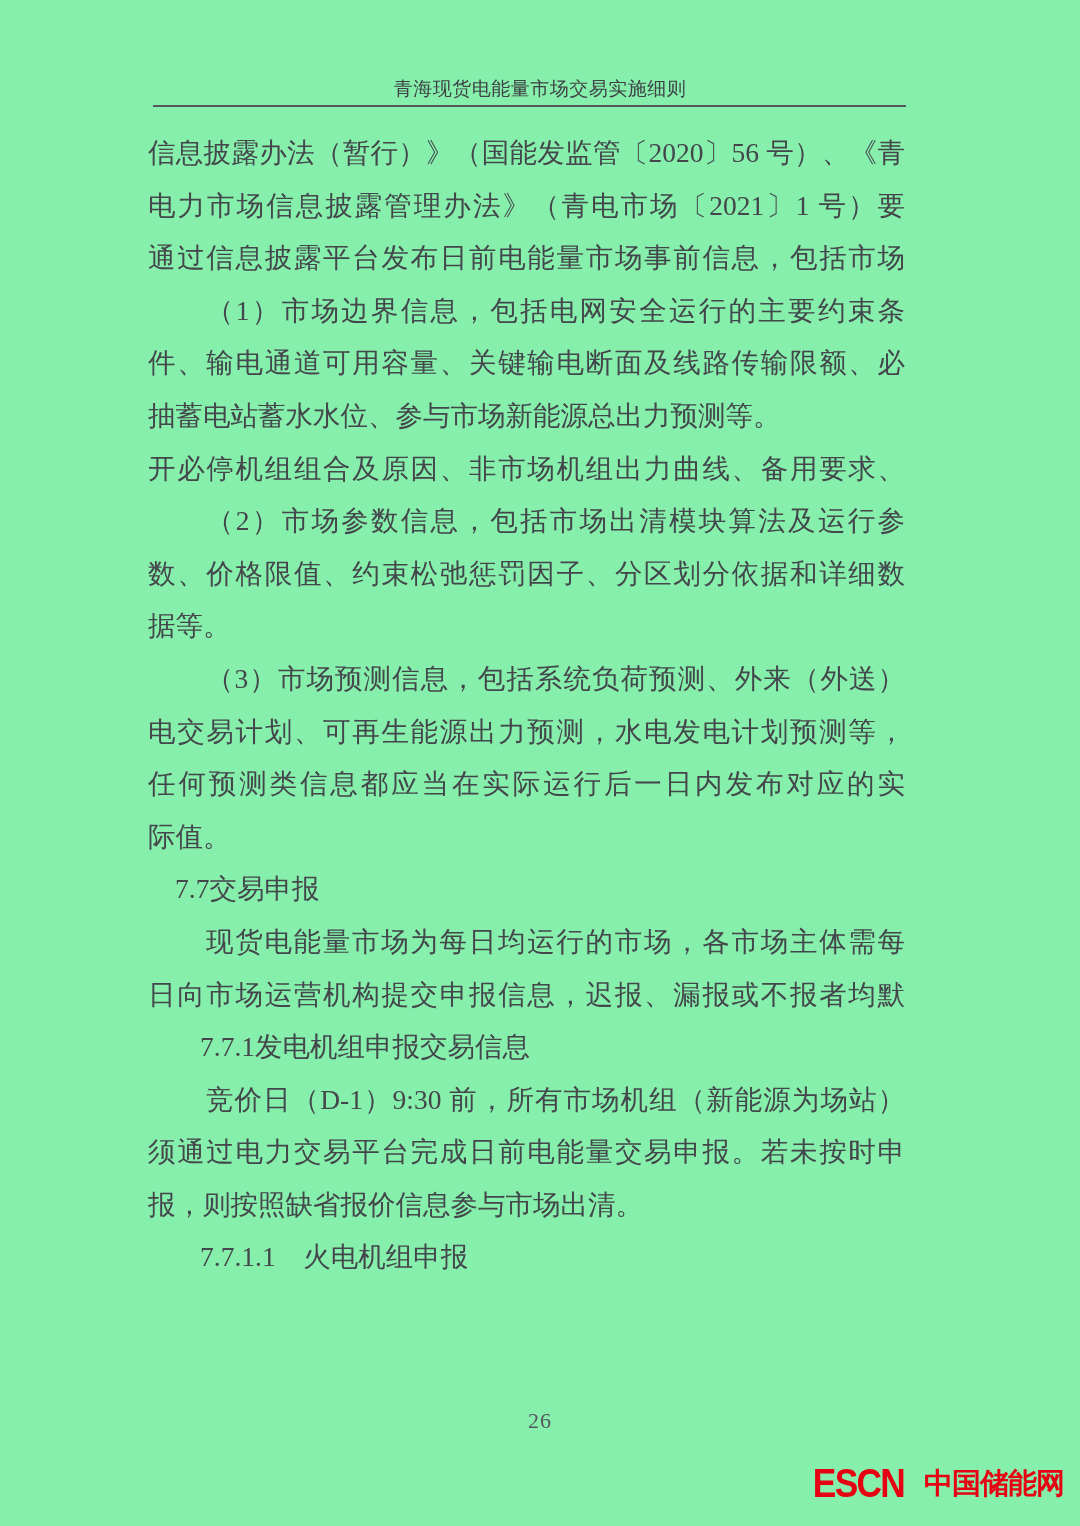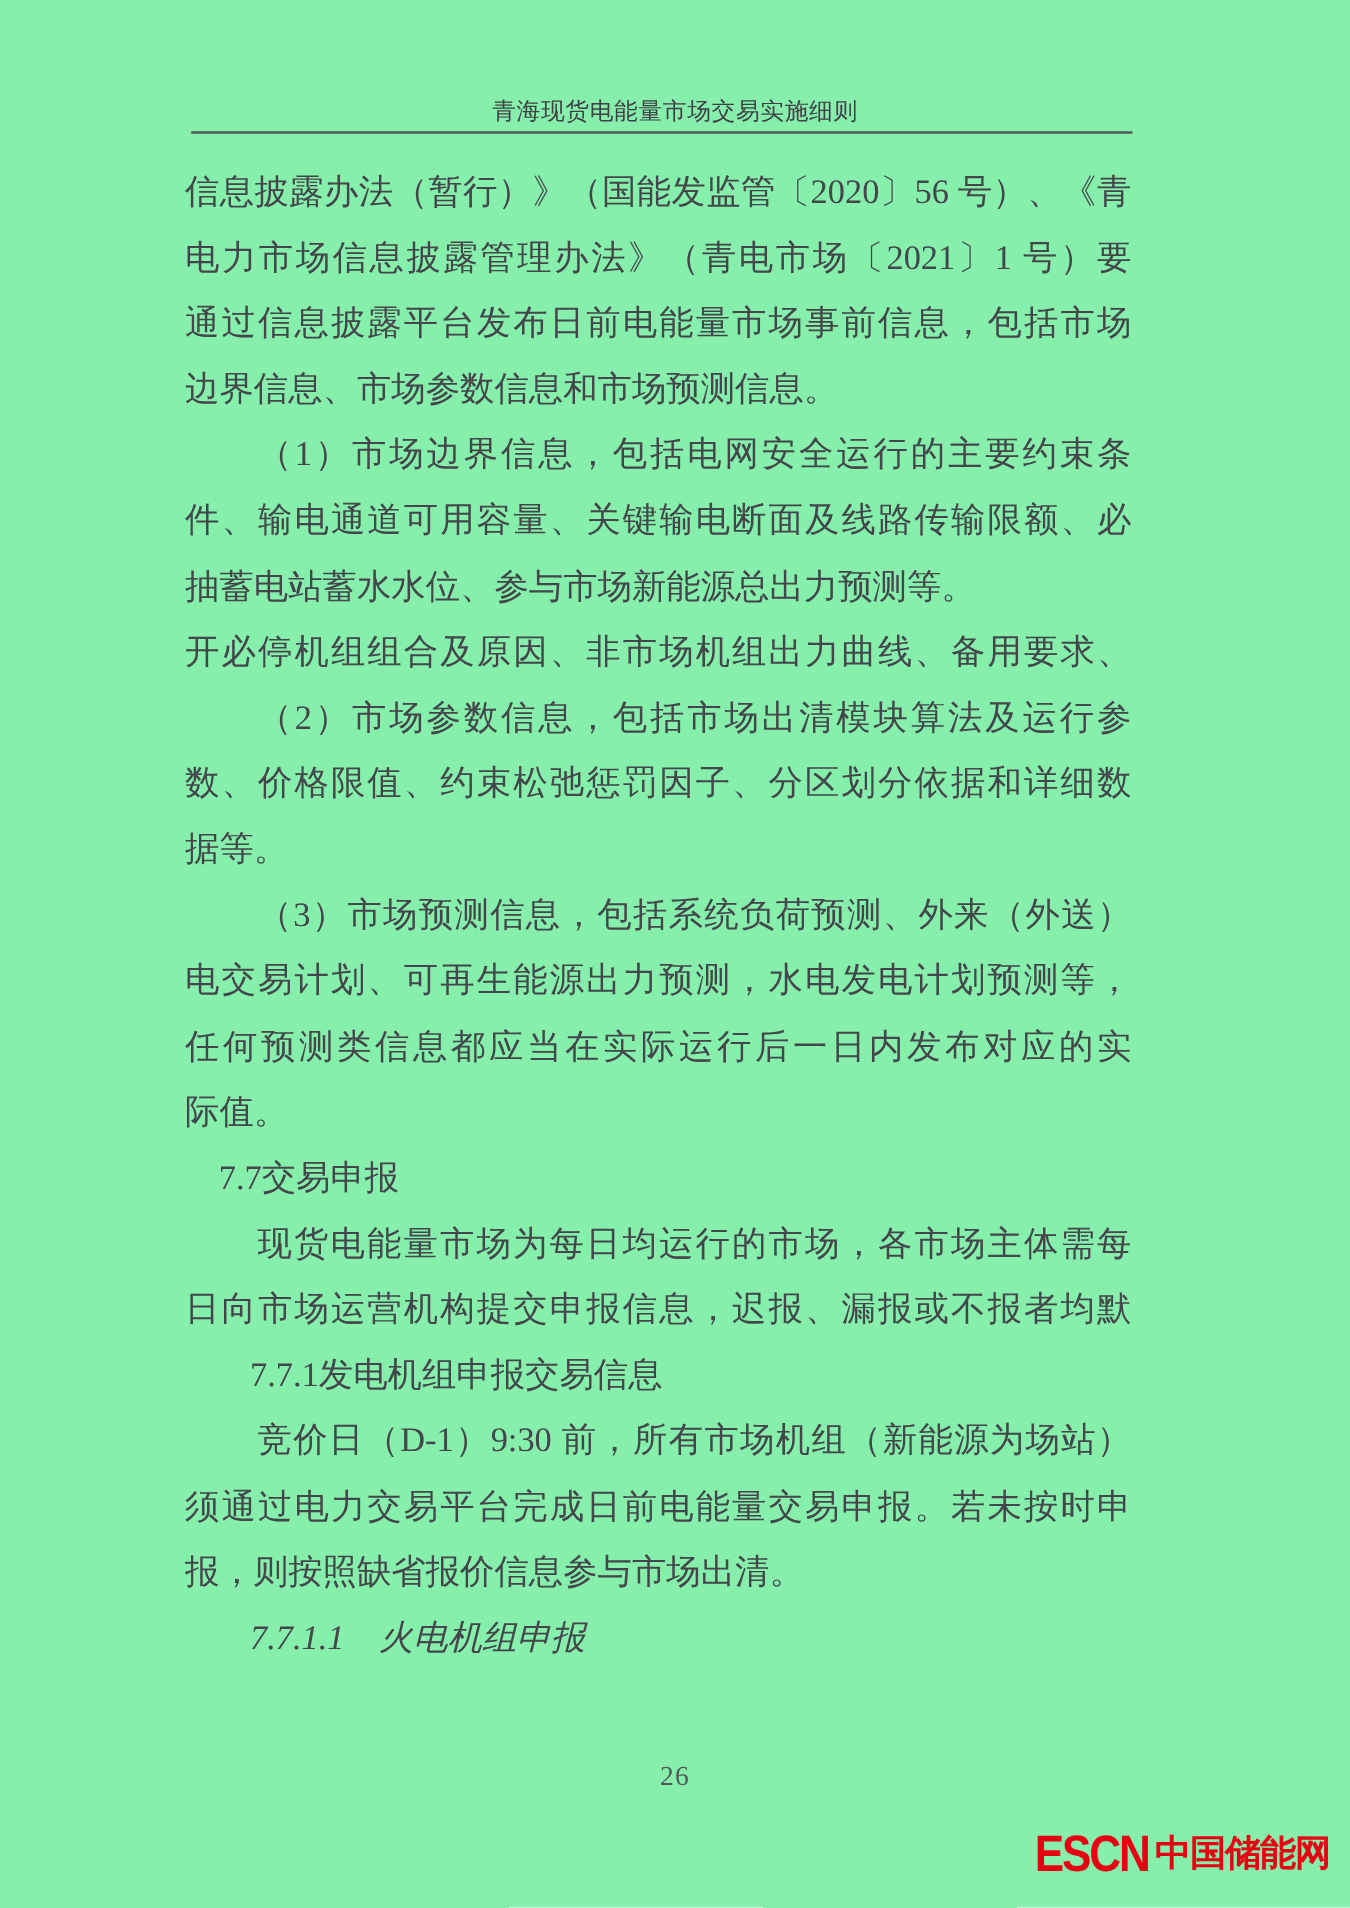--- a/index.html
+++ b/index.html
@@ -58,21 +58,21 @@
     font-size: 22px;
     letter-spacing: 1px;
     color: #54585c;
   }
   .logo {
     position: absolute;
     right: 16px;
     bottom: 22px;
     display: flex;
     align-items: center;
-    gap: 5px;
+    gap: 20px;
     color: #e60012;
     font-family: "Liberation Sans", "DejaVu Sans", sans-serif;
     white-space: nowrap;
     justify-content: center;
   }
   .logo-latin {
     font-weight: 800;
     font-size: 41px;
     letter-spacing: -2px;
     transform: scaleX(0.86);
@@ -92,40 +92,39 @@
 <div class="page">
 
   <div class="header-title">青海现货电能量市场交易实施细则</div>
 
   <div class="header-rule"></div>
 
   <div class="doc-body">
       <div class="line j">信息披露办法（暂行）》（国能发监管〔2020〕56 号）、《青海</div>
       <div class="line j">电力市场信息披露管理办法》（青电市场〔2021〕1 号）要求，</div>
       <div class="line j">通过信息披露平台发布日前电能量市场事前信息，包括市场</div>
-      <div class="line">边界信息、市场参数信息和市场预测信息。</div>
       <div class="line j" style="padding-left: 58px;">（1）市场边界信息，包括电网安全运行的主要约束条</div>
       <div class="line j">件、输电通道可用容量、关键输电断面及线路传输限额、必</div>
       <div class="line">抽蓄电站蓄水水位、参与市场新能源总出力预测等。</div>
       <div class="line j">开必停机组组合及原因、非市场机组出力曲线、备用要求、</div>
       <div class="line j" style="padding-left: 58px;">（2）市场参数信息，包括市场出清模块算法及运行参</div>
       <div class="line j">数、价格限值、约束松弛惩罚因子、分区划分依据和详细数</div>
       <div class="line">据等。</div>
       <div class="line j" style="padding-left: 58px;">（3）市场预测信息，包括系统负荷预测、外来（外送）</div>
       <div class="line j">电交易计划、可再生能源出力预测，水电发电计划预测等，</div>
       <div class="line j">任何预测类信息都应当在实际运行后一日内发布对应的实</div>
       <div class="line">际值。</div>
       <div class="line" style="padding-left: 27px;">7.7交易申报</div>
       <div class="line j" style="padding-left: 58px;">现货电能量市场为每日均运行的市场，各市场主体需每</div>
       <div class="line j">日向市场运营机构提交申报信息，迟报、漏报或不报者均默</div>
       <div class="line" style="padding-left: 52px;">7.7.1发电机组申报交易信息</div>
       <div class="line j" style="padding-left: 58px;">竞价日（D-1）9:30 前，所有市场机组（新能源为场站）</div>
       <div class="line j">须通过电力交易平台完成日前电能量交易申报。若未按时申</div>
       <div class="line">报，则按照缺省报价信息参与市场出清。</div>
-      <div class="line" style="padding-left: 52px; font-style: italic;">7.7.1.1　火电机组申报</div>
+      <div class="line" style="padding-left: 52px;">7.7.1.1　火电机组申报</div>
     </div>
 
   <div class="page-num">26</div>
 
   <div class="logo" style="color: rgb(230, 0, 18);">
     <span class="logo-latin">ESCN</span>
     <span class="logo-cn">中国储能网</span>
   </div>
 
 </div>

